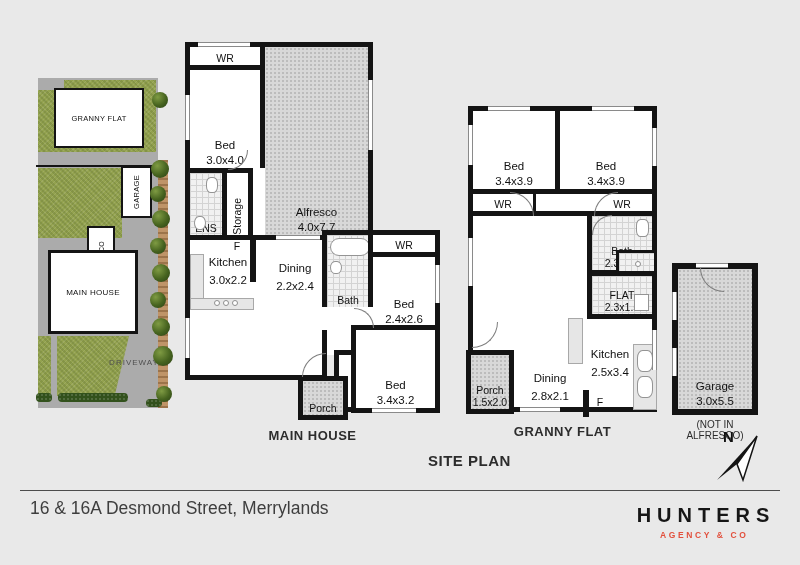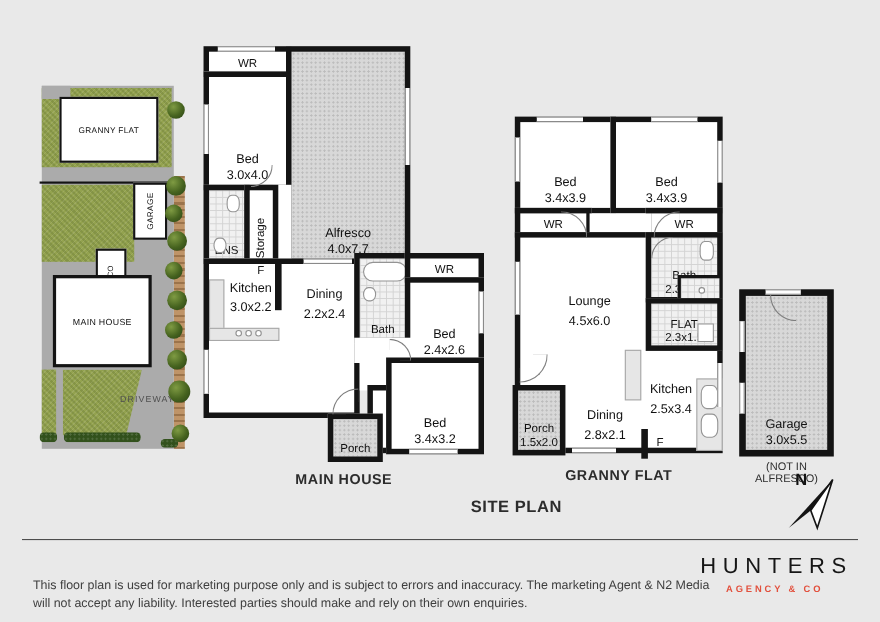--- a/index.html
+++ b/index.html
@@ -56,21 +56,21 @@
          background-image:repeating-linear-gradient(0deg,rgba(90,55,20,.35) 0 2px,transparent 2px 6px);}
 
   
   .seclabel{position:absolute;font-weight:bold;color:#2c2c2c;letter-spacing:.5px;}
 
   
   .divider{position:absolute;background:#4d4d4d;}
   .f-title{position:absolute;font-size:17.5px;color:#3e3e3e;}
   .f-disc{position:absolute;font-size:11.3px;line-height:1.5;color:#3e3e3e;}
   .logo{position:absolute;text-align:center;}
-  .logo-name{font-size:20px;font-weight:400;letter-spacing:6px;color:#161616;text-indent:6px;}
+  .logo-name{font-size:20px;font-weight:700;letter-spacing:6px;color:#161616;text-indent:6px;}
   .logo-tag{margin-top:3px;font-size:8.5px;font-weight:bold;letter-spacing:2.6px;color:#e2503d;text-indent:2.6px;}
   .note{position:absolute;font-size:10px;color:#2c2c2c;text-align:center;}
   .nlet{position:absolute;font-size:15px;font-weight:bold;color:#111;}
 </style>
 </head>
 <body>
 
 <div id="stage">
 
   <div>
@@ -201,24 +201,20 @@
     </div>
     <div class="room" style="left:468px;top:189px;width:70px;height:27px;">
       <span class="rsm">WR</span>
     </div>
     <div class="room" style="left:587px;top:189px;width:70px;height:27px;">
       <span class="rsm">WR</span>
     </div>
     <div class="fill" style="left:536px;top:194px;width:56px;height:22px;"></div>
 
     <div class="room open" style="left:468px;top:211px;width:189px;height:201px;">
-      <div class="lbl" style="left:28px;top:48px;width:70px;">
-        <span class="rname">Lounge</span><br>
-        <span class="rname">4.5x6.0</span>
-      </div>
       <div class="counter" style="left:95px;top:102px;width:15px;height:46px;"></div>
       <div class="counter" style="left:160px;top:128px;width:24px;height:66px;"></div>
       <div class="fx" style="left:164px;top:134px;width:16px;height:22px;border-radius:35%;"></div>
       <div class="fx" style="left:164px;top:160px;width:16px;height:22px;border-radius:35%;"></div>
       <div class="dot" style="left:130px;top:16px;"></div>
       <div class="dot" style="left:139px;top:16px;"></div>
       <div class="dot" style="left:130px;top:25px;"></div>
       <div class="dot" style="left:139px;top:25px;"></div>
       <div class="lbl" style="left:104px;top:128px;width:66px;">
         <span class="rname">Kitchen</span><br>
@@ -282,19 +278,19 @@
 
   <div style="position:absolute;left:705px;top:428px;width:70px;height:60px;">
     <span class="nlet" style="left:18px;top:0px;">N</span>
     <svg width="70" height="60" viewBox="0 0 70 60" style="position:absolute;left:0;top:0;">
       <polygon points="52,8 12,52 32,36" fill="#141414"></polygon>
       <polygon points="52,8 32,36 38,52" fill="#ffffff" stroke="#141414" stroke-width="1.5"></polygon>
     </svg>
   </div>
 
   <div class="divider" style="left:20px;top:490px;width:760px;height:1px;"></div>
-  <div class="f-disc" style="left:30px;top:524px;width:618px;">This floor plan is used for marketing purpose only and is subject to errors and inaccuracy. The marketing Agent &amp; N2 Media will not accept any liability. Interested parties should make and rely on their own enquiries.</div>
+  <div class="f-title" style="left:30px;top:498px;">16 &amp; 16A Desmond Street, Merrylands</div>
   <div class="logo" style="left:628px;top:504px;width:150px;">
     <div class="logo-name">HUNTERS</div>
     <div class="logo-tag">AGENCY &amp; CO</div>
   </div>
 
 </div>
 
 </body></html>

